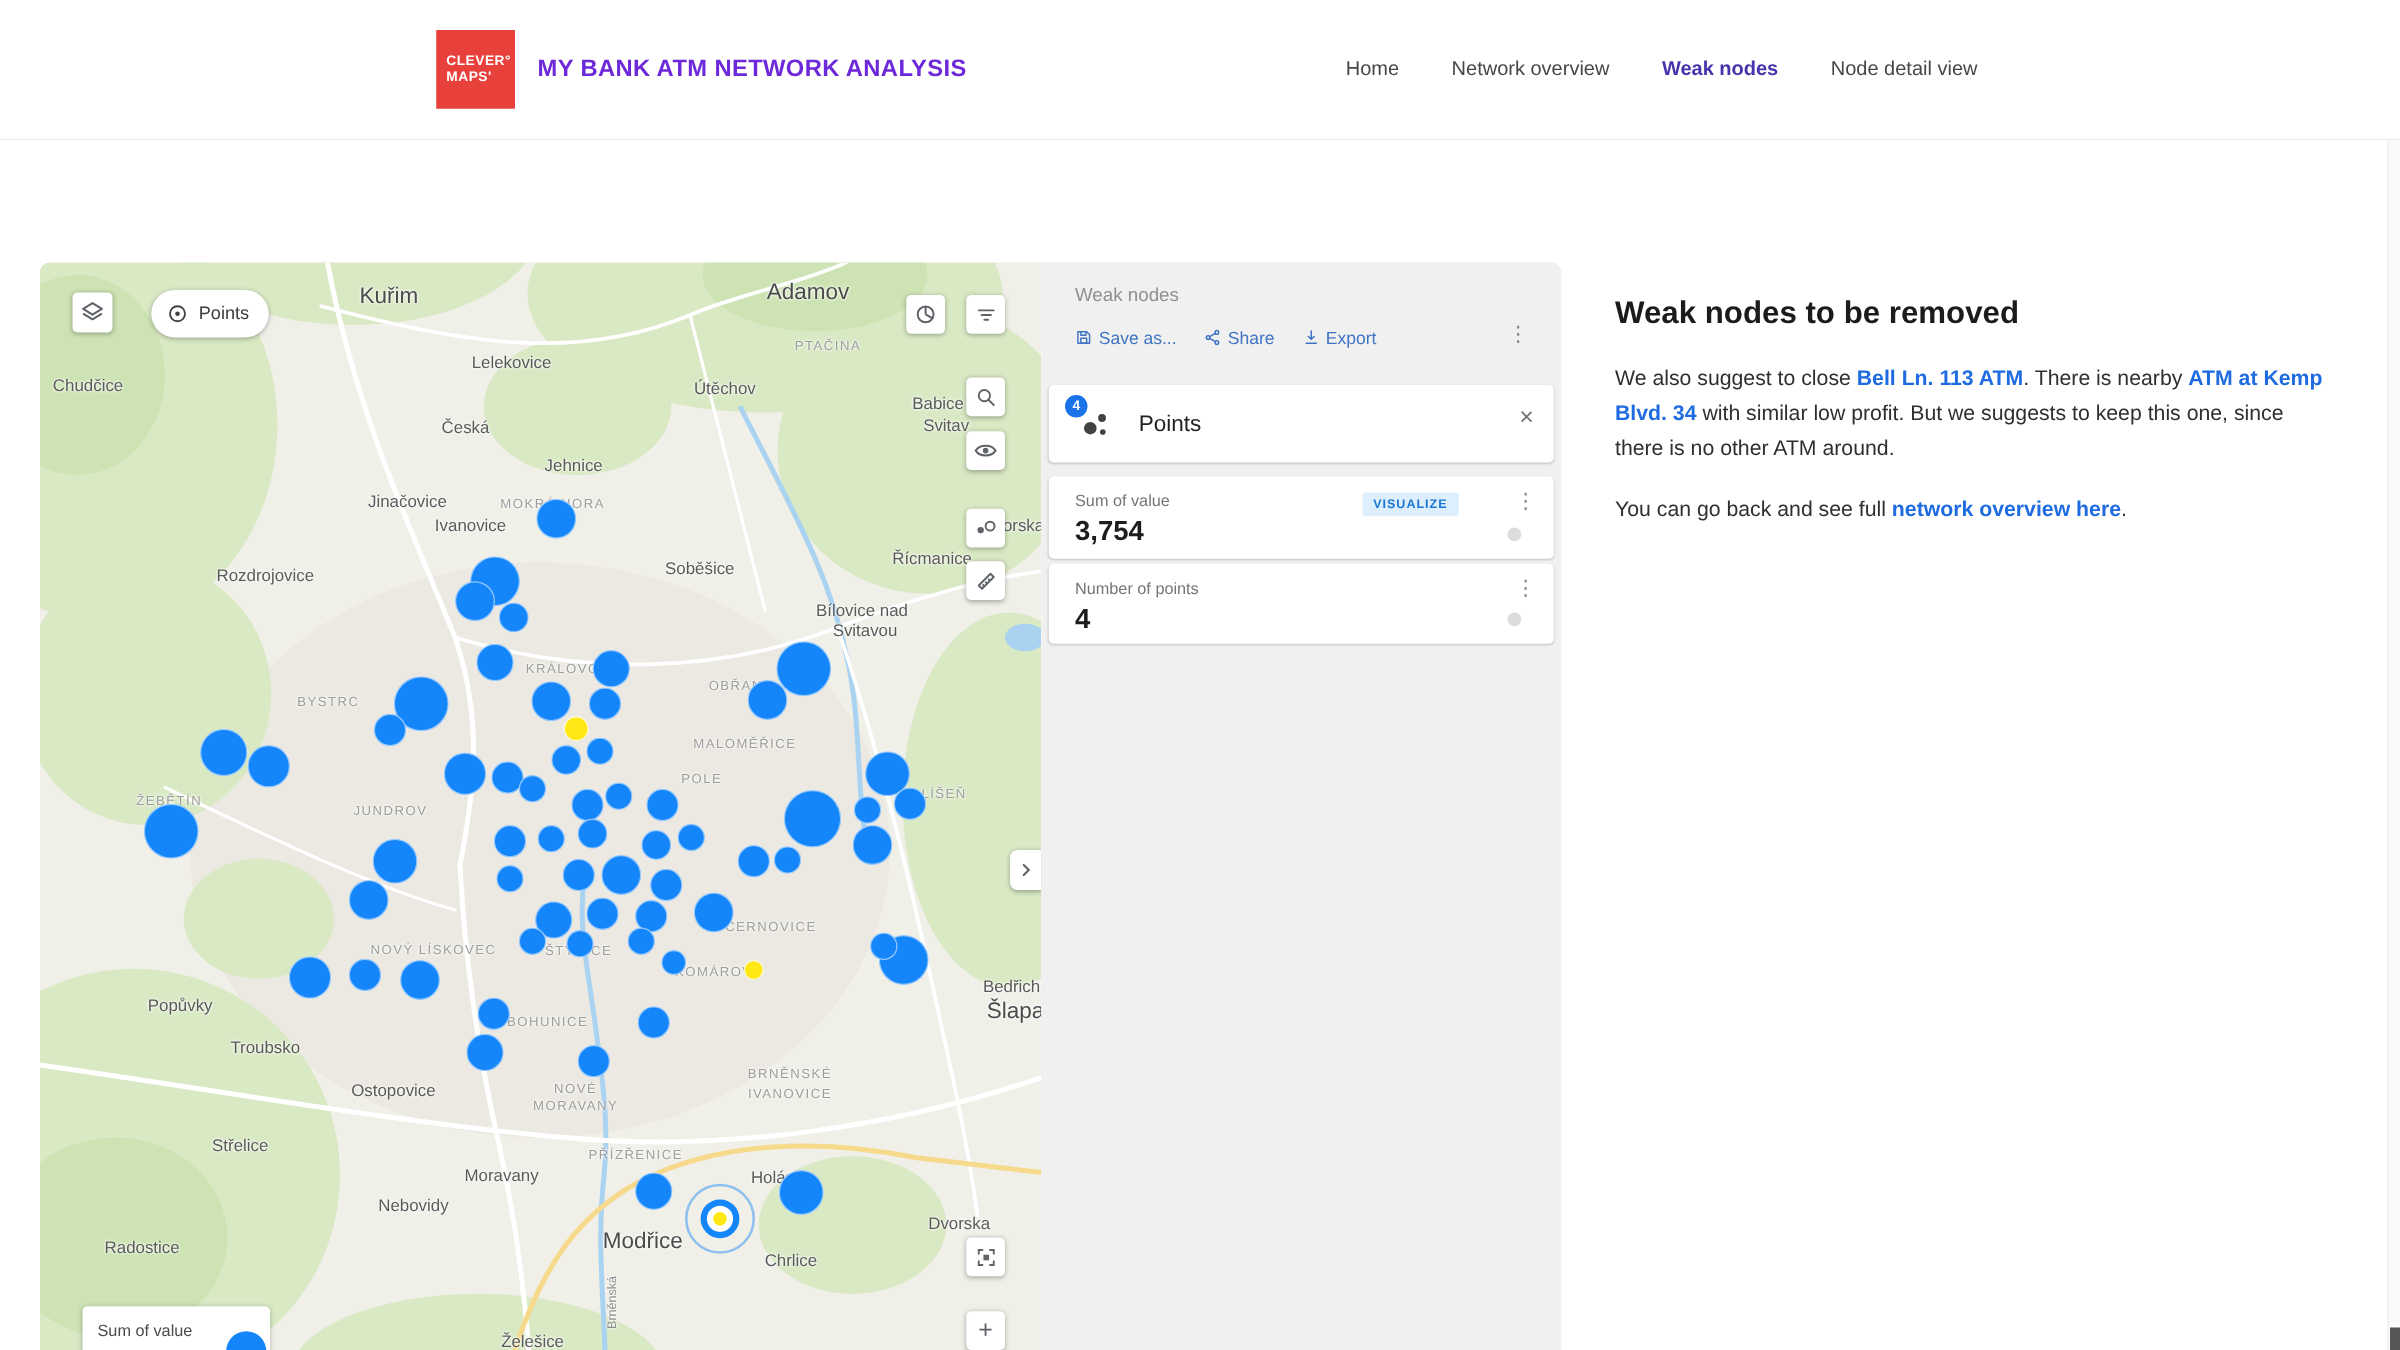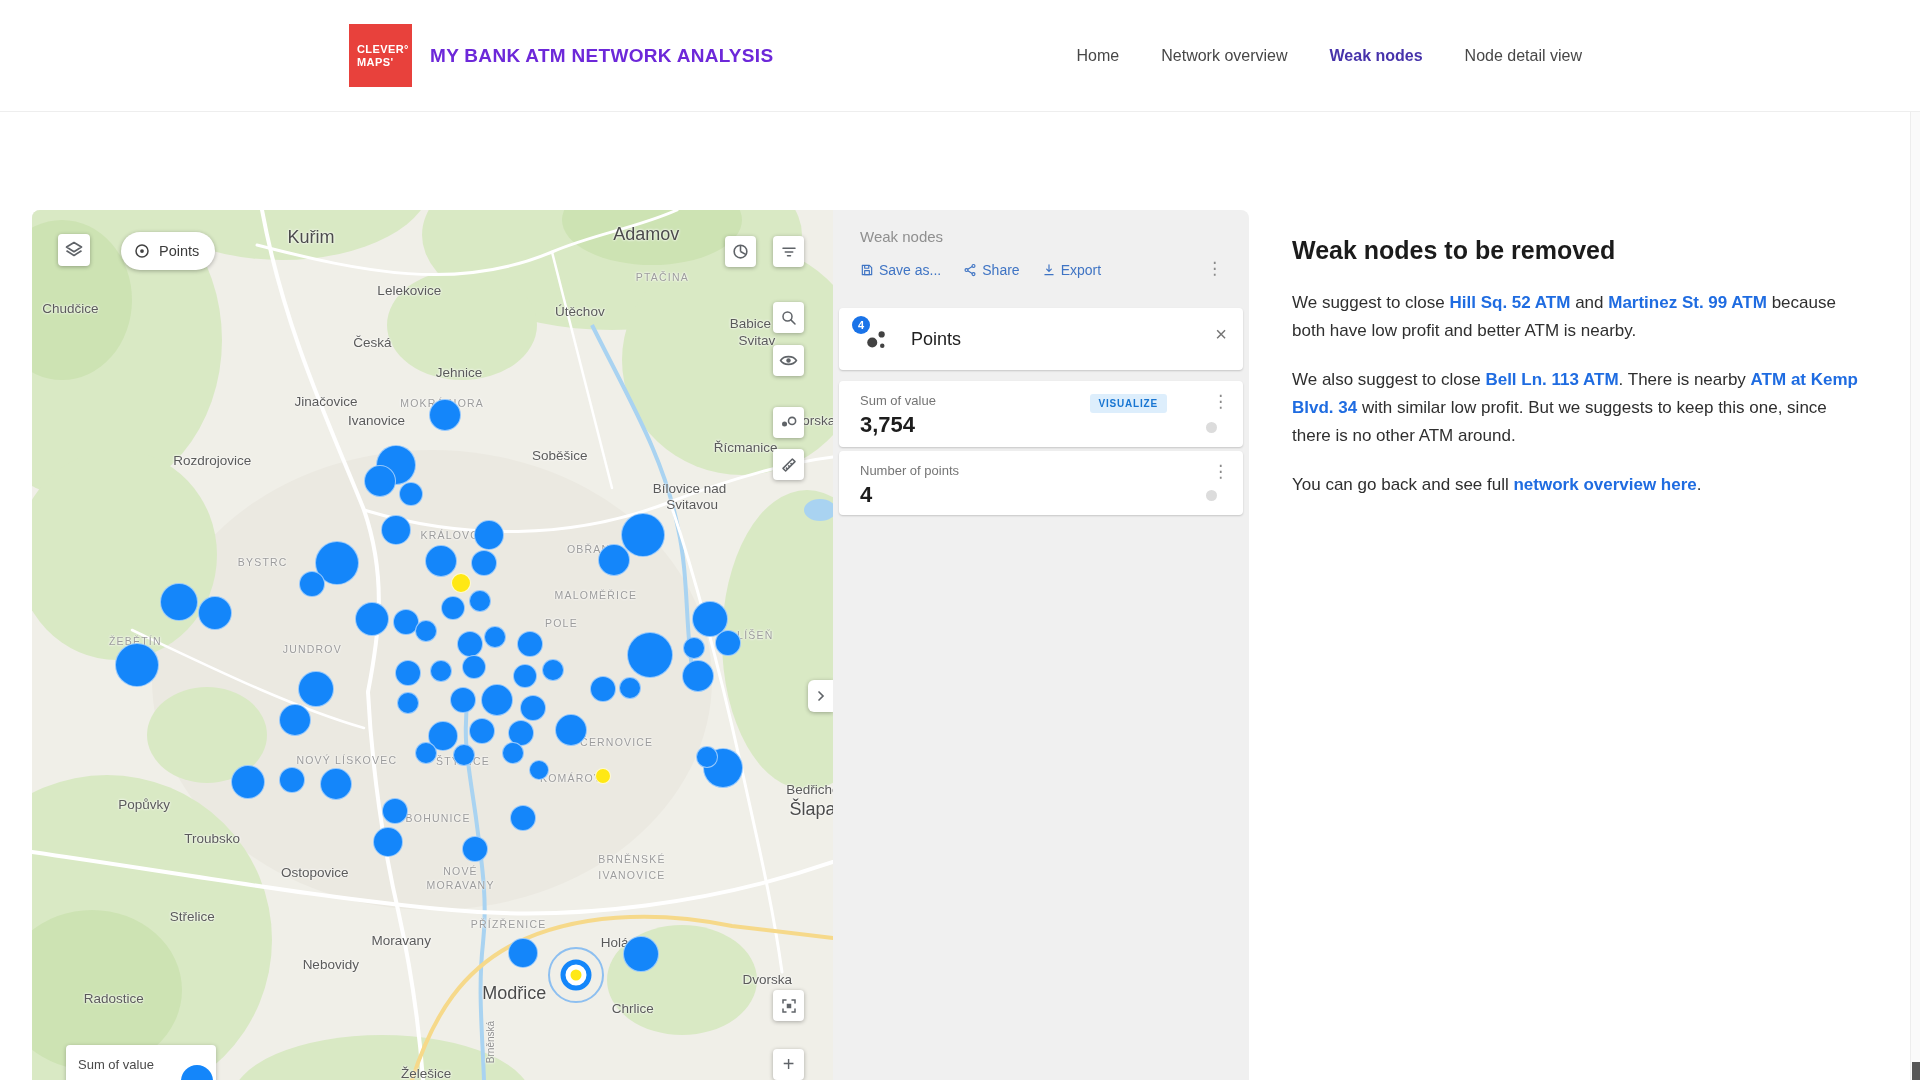--- a/index.html
+++ b/index.html
@@ -414,21 +414,20 @@
     <button class="kebab m-kebab">
       <span>⋮</span>
     </button>
     <div class="m-dot"></div>
   </div>
 </div>
 
 <div class="article">
   <h2>Weak nodes to be removed</h2>
   <div>
-      <p><span>We suggest to close </span><a class="lnk">Hill Sq. 52 ATM</a><span> and </span><a class="lnk">Martinez St. 99 ATM</a><span> because both have low profit and better ATM is nearby.</span></p>
       <p><span>We also suggest to close </span><a class="lnk">Bell Ln. 113 ATM</a><span>. There is nearby </span><a class="lnk">ATM at Kemp Blvd. 34</a><span> with similar low profit. But we suggests to keep this one, since there is no other ATM around.</span></p>
       <p><span>You can go back and see full </span><a class="lnk">network overview here</a><span>.</span></p>
     </div>
 </div>
 
 <div class="vscroll">
   <div class="thumb"></div>
 </div>
 
 </body></html>

